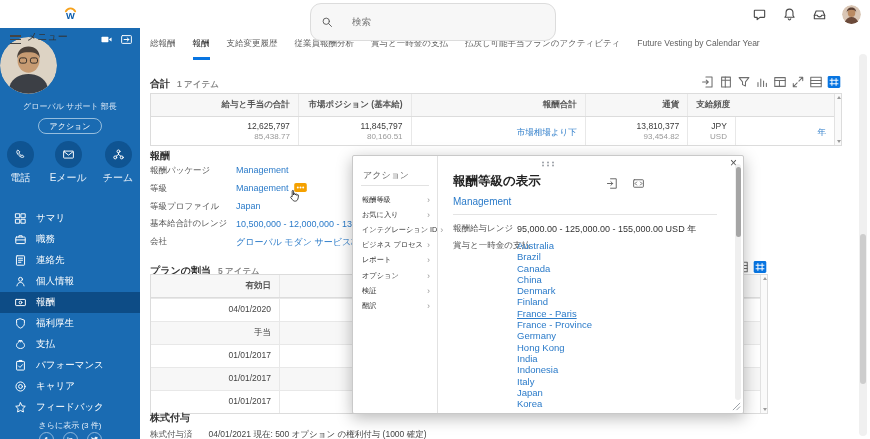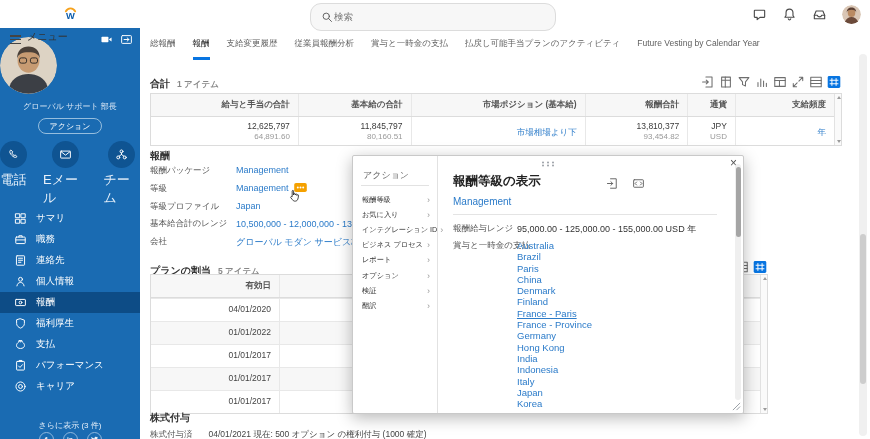--- a/index.html
+++ b/index.html
@@ -11,41 +11,41 @@
   body{position:relative;background:#fff;font-family:"Liberation Sans","DejaVu Sans",sans-serif;color:#333}
   svg{display:block}
   .ic svg{width:100%;height:100%}
 
   
   .topbar{position:absolute;left:0;top:0;right:0;height:28px;background:#fff;z-index:6}
   .menu-btn{position:absolute;left:10px;top:0;height:44px;display:flex;align-items:flex-end;gap:6px;font-size:10px;color:#333;cursor:pointer}
   .hamburger{display:flex;flex-direction:column;gap:2.2px}
   .hamburger i{width:11px;height:1.5px;background:#444;display:block}
   .logo{position:absolute;left:62px;top:5px;cursor:pointer}
-  .search{position:absolute;left:310px;top:3px;width:246px;height:28px;border:1px solid #dcdcdc;border-radius:11px;background:#f7f7f7;display:flex;align-items:center;gap:1px;padding:0 10px;cursor:text}
+  .search{position:absolute;left:310px;top:3px;width:246px;height:38px;border:1px solid #dcdcdc;border-radius:11px;background:#f7f7f7;display:flex;align-items:center;gap:19px;padding:0 10px;cursor:text}
   .search .ph{font-size:9.5px;color:#777}
   .ic{display:inline-flex}
   .ic12{width:12px;height:12px;color:#555}
   .top-icons{position:absolute;right:9px;top:0;height:28px;display:flex;align-items:center;gap:15px}
   .tico{width:15px;height:15px;color:#4a4a4a;position:relative;display:inline-flex;cursor:pointer}
   .tb-avatar{width:19px;height:19px;border-radius:50%;overflow:hidden;cursor:pointer}
 
   
   .sidebar{position:absolute;left:0;top:28px;width:140px;bottom:0;background:var(--sb);color:#fff;z-index:5}
   .sb-icons{position:absolute;top:5px;right:7px;display:flex;gap:7px}
   .sb-icons .ic{width:13px;height:13px;color:#fff;cursor:pointer}
   .avatar-lg{width:57px;height:57px;border-radius:50%;overflow:hidden;margin:9px auto 7px;cursor:pointer}
   .sb-name{font-size:10.5px;font-weight:bold;text-align:center;line-height:1.4;padding:0 6px}
   .sb-title{font-size:8px;color:#d6e5f4;text-align:center;margin-top:0}
   .pill{display:block;margin:6px auto 0;width:max-content;border:1px solid #96bede;border-radius:9px;padding:1.5px 11px;font-size:8px;color:#fff;background:transparent;cursor:pointer;font-family:inherit}
   .quick{display:flex;justify-content:center;gap:16px;margin-top:7px}
   .q{display:flex;flex-direction:column;align-items:center;gap:3px;cursor:pointer}
   .q-c{width:27px;height:27px;border-radius:50%;background:var(--sb-dark);display:flex;align-items:center;justify-content:center}
   .q-c .ic{width:13px;height:13px;color:#fff}
-  .q-l{font-size:13px;color:#e8f1fa}
+  .q-l{font-size:10px;color:#e8f1fa}
   .nav{position:absolute;top:180px;left:0;right:0}
   .nav-item{display:flex;align-items:center;gap:9px;height:21px;padding-left:14px;font-size:9.5px;cursor:pointer}
   .nav-item.active{background:var(--sb-active)}
   .nav-ico{width:13px;height:13px;color:#fff}
   .more{position:absolute;top:392px;left:0;right:0;text-align:center;font-size:8px;color:#e8f1fa;cursor:pointer}
   .social{position:absolute;top:404px;left:0;right:0;display:flex;justify-content:center;gap:9px}
   .soc{width:15px;height:15px;border:1px solid #8fb8de;border-radius:50%;display:flex;align-items:center;justify-content:center;font-size:7.5px;color:#eaf2fa;cursor:pointer}
 
   
   .main{position:absolute;left:140px;top:28px;right:0;bottom:0;background:#fff;overflow:hidden}
@@ -317,20 +317,28 @@
       </div>
       <div class="nav-item">
         <span class="nav-ico ic">
           <svg viewBox="0 0 16 16" fill="none" stroke="currentColor" stroke-width="1.2" stroke-linecap="round" stroke-linejoin="round">
             <circle cx="8" cy="8" r="5.6"></circle>
             <circle cx="8" cy="8" r="2.4"></circle>
           </svg>
         </span>
         <span class="nav-label">キャリア</span>
       </div>
+      <div class="nav-item">
+        <span class="nav-ico ic">
+          <svg viewBox="0 0 16 16" fill="none" stroke="currentColor" stroke-width="1.2" stroke-linecap="round" stroke-linejoin="round">
+            <path d="M8 2.2l1.8 3.7 4.1.6-3 2.9.7 4.1L8 11.6l-3.6 1.9.7-4.1-3-2.9 4.1-.6z"></path>
+          </svg>
+        </span>
+        <span class="nav-label">フィードバック</span>
+      </div>
     </nav>
   <div class="more">さらに表示 (3 件)</div>
   <div class="social" id="social">
       <span class="soc">
         <b>f</b>
       </span>
       <span class="soc">
         <b style="font-size:6.5px">in</b>
       </span>
       <span class="soc">
@@ -399,30 +407,29 @@
         <svg viewBox="0 0 16 16">
           <rect x=".8" y="1.2" width="14.4" height="13.6" rx="1.6" fill="#0875e1"></rect>
           <path d="M5.6 3.6v8.8M10.4 3.6v8.8M3 6h10M3 10h10" stroke="#fff" stroke-width="1.1"></path>
         </svg>
       </span>
     </div>
 
   <div class="table" id="totals-table">
     <div class="trow thead" id="totals-head">
         <div class="th r">給与と手当の合計</div>
-        <div class="th r">基本給の合計</div>
         <div class="th l">市場ポジション (基本給)</div>
         <div class="th r">報酬合計</div>
         <div class="th l">通貨</div>
         <div class="th l">支給頻度</div>
       </div>
     <div class="trow">
       <div class="tc r">
         <div class="v1">12,625,797</div>
-        <div class="v2">64,891.60</div>
+        <div class="v2">85,438.77</div>
       </div>
       <div class="tc r">
         <div class="v1">11,845,797</div>
         <div class="v2">80,160.51</div>
       </div>
       <div class="tc l">
         <span class="lnk">市場相場より下</span>
       </div>
       <div class="tc r">
         <div class="v1">13,810,377</div>
@@ -523,21 +530,20 @@
         <div class="th l">プラン タイプ</div>
         <div class="th l"></div>
       </div>
     <div id="plans-body">
         <div class="trow prow">
           <div class="tc l">04/01/2020</div>
           <div class="tc l">給与</div>
           <div class="tc l"></div>
         </div>
         <div class="trow prow alt">
-          <div class="tc l">01/01/2022</div>
           <div class="tc l">手当</div>
           <div class="tc l"></div>
         </div>
         <div class="trow prow">
           <div class="tc l">01/01/2017</div>
           <div class="tc l">手当</div>
           <div class="tc l"></div>
         </div>
         <div class="trow prow alt">
           <div class="tc l">01/01/2017</div>
@@ -635,21 +641,21 @@
         </span>
       </div>
     <span class="dt-subject lnk">Management</span>
     <div class="dt-div"></div>
     <div class="dt-rl">報酬給与レンジ</div>
     <div class="dt-rv">95,000.00 - 125,000.00 - 155,000.00 USD 年</div>
     <div class="dt-pl">賞与と一時金の支払</div>
     <div class="countries" id="countries">
         <div class="country lnk">Australia</div>
         <div class="country lnk">Brazil</div>
-        <div class="country lnk">Paris</div>
+        <div class="country lnk">Canada</div>
         <div class="country lnk">China</div>
         <div class="country lnk">Denmark</div>
         <div class="country lnk">Finland</div>
         <div class="country lnk hov">France - Paris</div>
         <div class="country lnk">France - Province</div>
         <div class="country lnk">Germany</div>
         <div class="country lnk">Hong Kong</div>
         <div class="country lnk">India</div>
         <div class="country lnk">Indonesia</div>
         <div class="country lnk">Italy</div>

